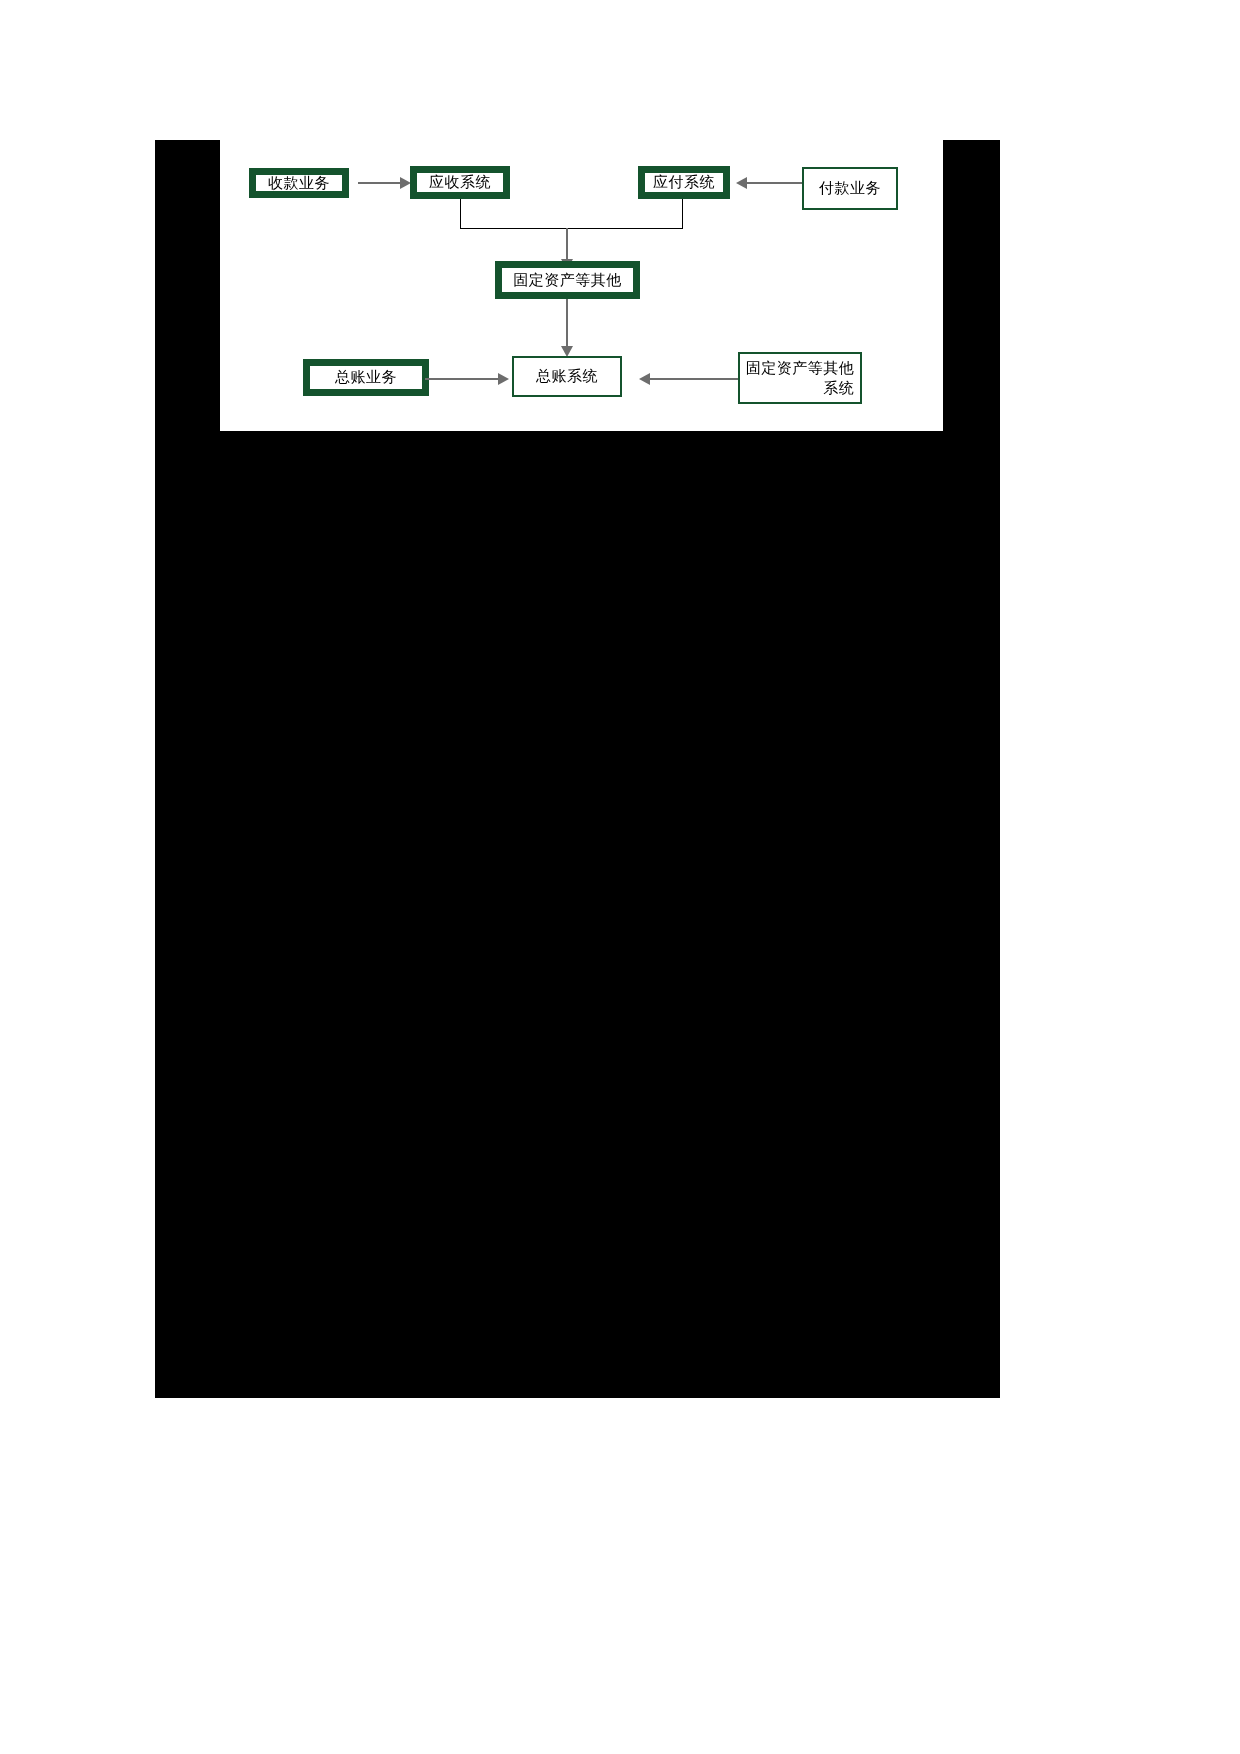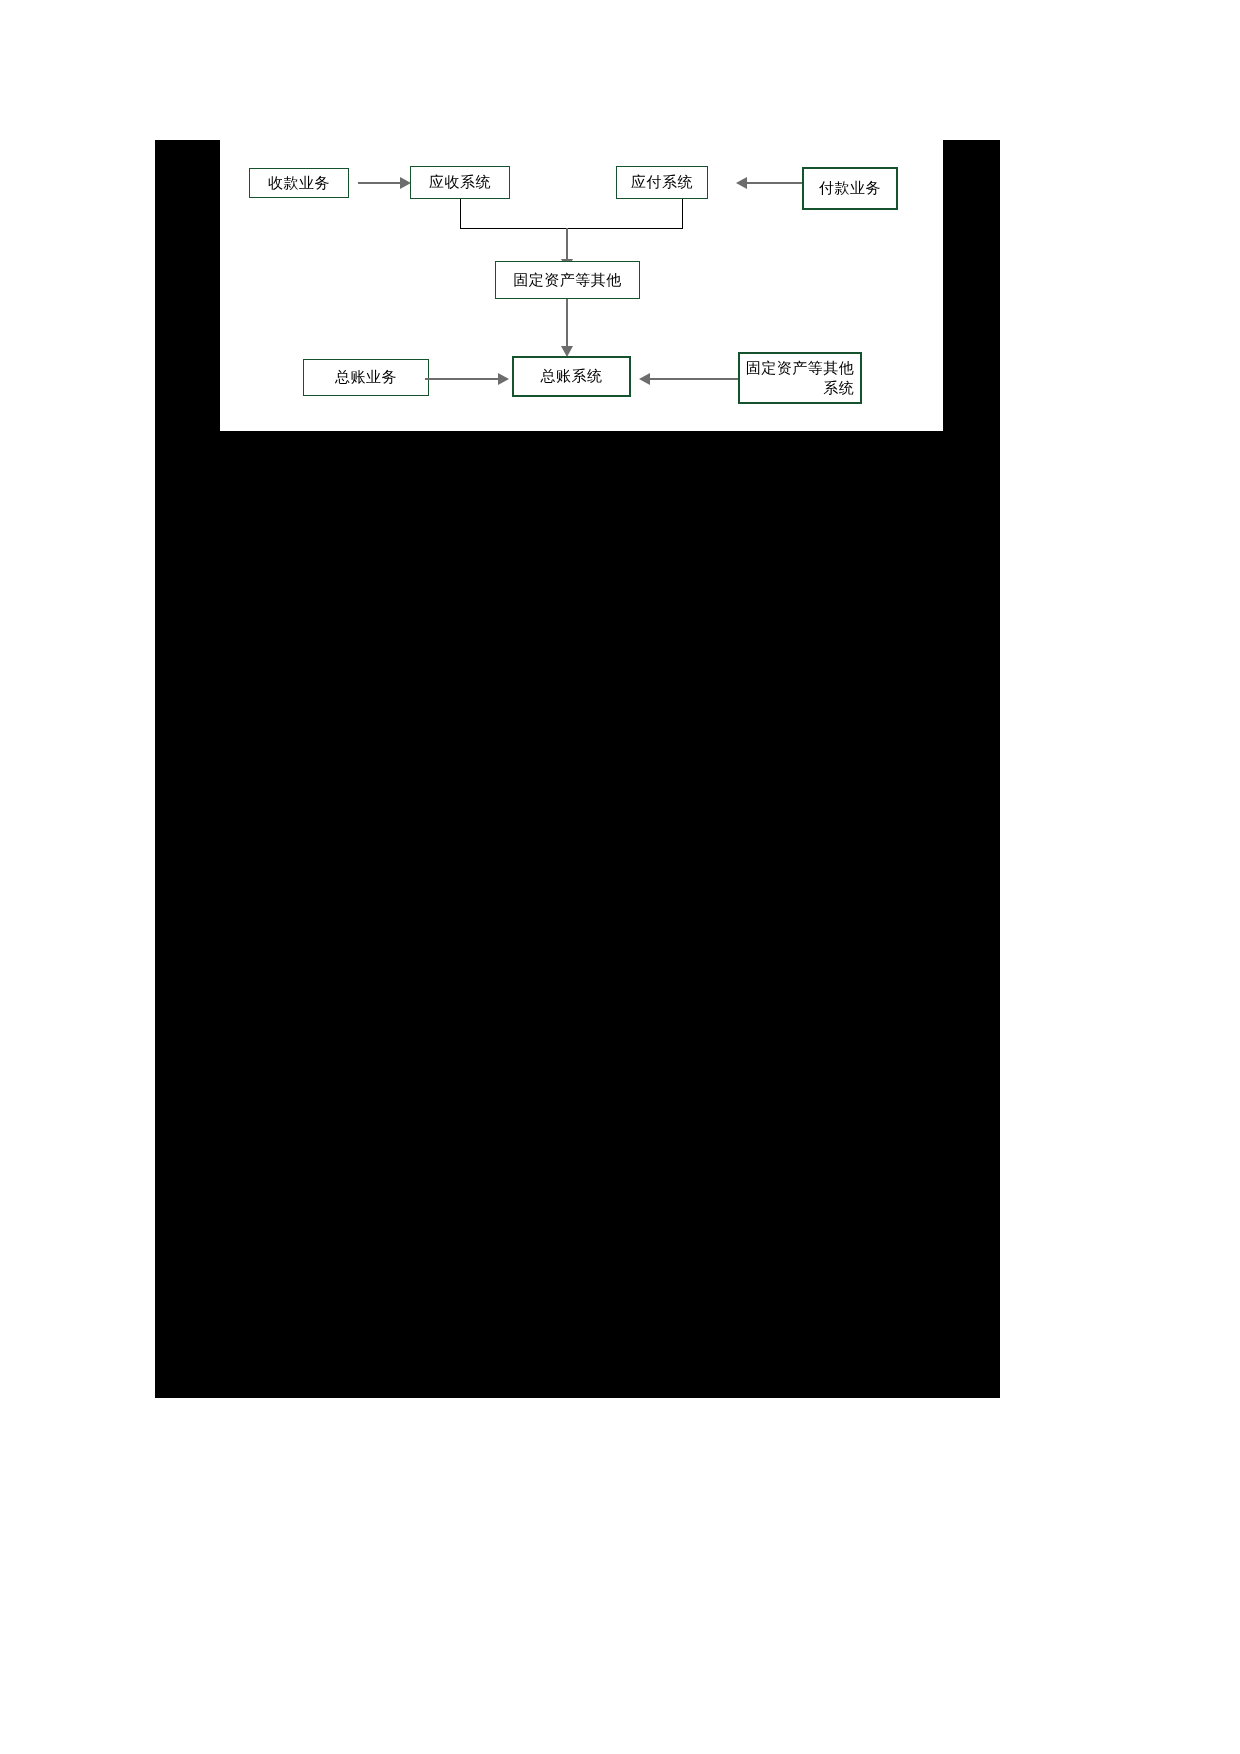--- a/index.html
+++ b/index.html
@@ -57,21 +57,21 @@
     width: 723px;
     height: 291px;
     background: #ffffff;
   }
 
   
   .flow-box {
     position: absolute;
     box-sizing: border-box;
     background: #ffffff;
-    border: 1px solid #14532d;
+    border: 7px solid #14532d;
     display: flex;
     align-items: center;
     justify-content: center;
     text-align: center;
     color: #000000;
     font-size: 15px;
     line-height: 1.35;
     letter-spacing: 0.5px;
     white-space: pre-line;
     font-family: "Liberation Sans", "DejaVu Sans", sans-serif;
@@ -133,21 +133,21 @@
 
   <div id="diagram-panel">
 
     <div class="flow-box" style="left:29px; top:28px; width:100px; height:30px;">收款业务</div>
 
     <div class="line-h" style="left:138px; top:42px; width:44px;"></div>
     <div class="arrow-head arrow-right" style="left:180px; top:37px;"></div>
 
     <div class="flow-box" style="left:190px; top:26px; width:100px; height:33px;">应收系统</div>
 
-    <div class="flow-box" style="left:396px; top:26px; width:92px; height:33px;">应付系统</div>
+    <div class="flow-box" style="left:418px; top:26px; width:92px; height:33px;">应付系统</div>
 
     <div class="line-h" style="left:527px; top:42px; width:55px;"></div>
     <div class="arrow-head arrow-left" style="left:516px; top:37px;"></div>
 
     <div class="flow-box thick" style="left:582px; top:27px; width:96px; height:43px;">付款业务</div>
 
     <div class="line-v thin" style="left:240px; top:59px; height:30px;"></div>
     <div class="line-v thin" style="left:462px; top:59px; height:30px;"></div>
     <div class="line-h thin" style="left:240px; top:88px; width:223px;"></div>
 
@@ -157,21 +157,21 @@
     <div class="flow-box" style="left:275px; top:121px; width:145px; height:38px;">固定资产等其他</div>
 
     <div class="line-v" style="left:346px; top:159px; height:55px;"></div>
     <div class="arrow-head arrow-down" style="left:341px; top:206px;"></div>
 
     <div class="flow-box" style="left:83px; top:219px; width:126px; height:37px;">总账业务</div>
 
     <div class="line-h" style="left:205px; top:238px; width:76px;"></div>
     <div class="arrow-head arrow-right" style="left:278px; top:233px;"></div>
 
-    <div class="flow-box thick" style="left:292px; top:216px; width:119px; height:41px;">总账系统</div>
+    <div class="flow-box thick" style="left:292px; top:216px; width:110px; height:41px;">总账系统</div>
 
     <div class="line-h" style="left:430px; top:238px; width:88px;"></div>
     <div class="arrow-head arrow-left" style="left:419px; top:233px;"></div>
 
     <div class="flow-box thick" style="left:518px; top:212px; width:124px; height:52px;text-align:right;">固定资产等其他
 系统</div>
 
   </div>
 </div>
 

